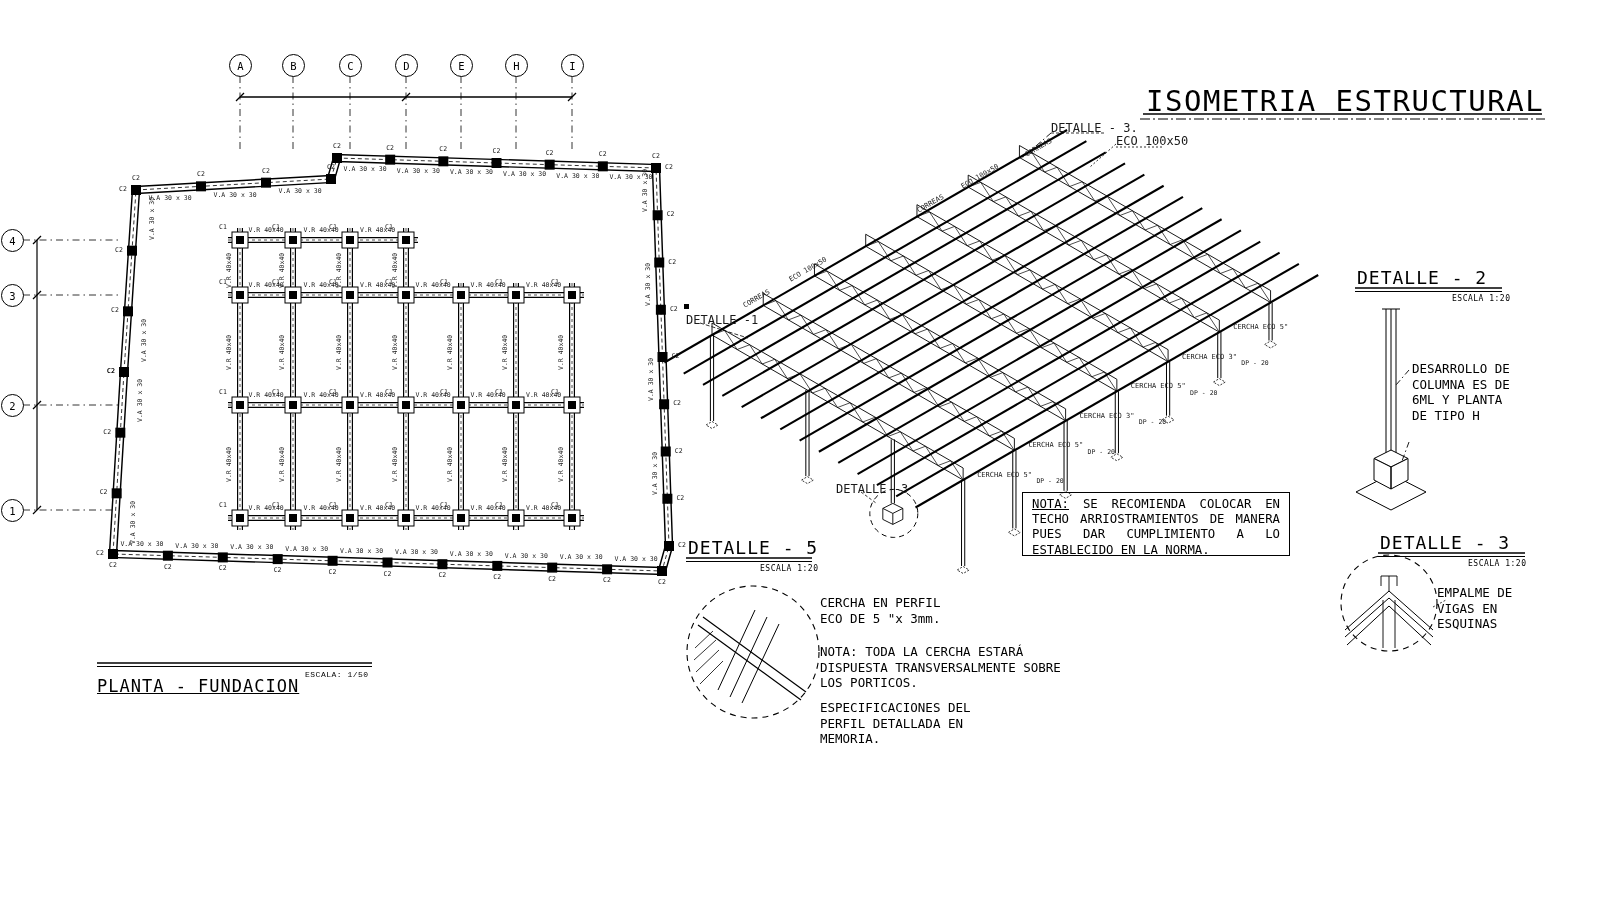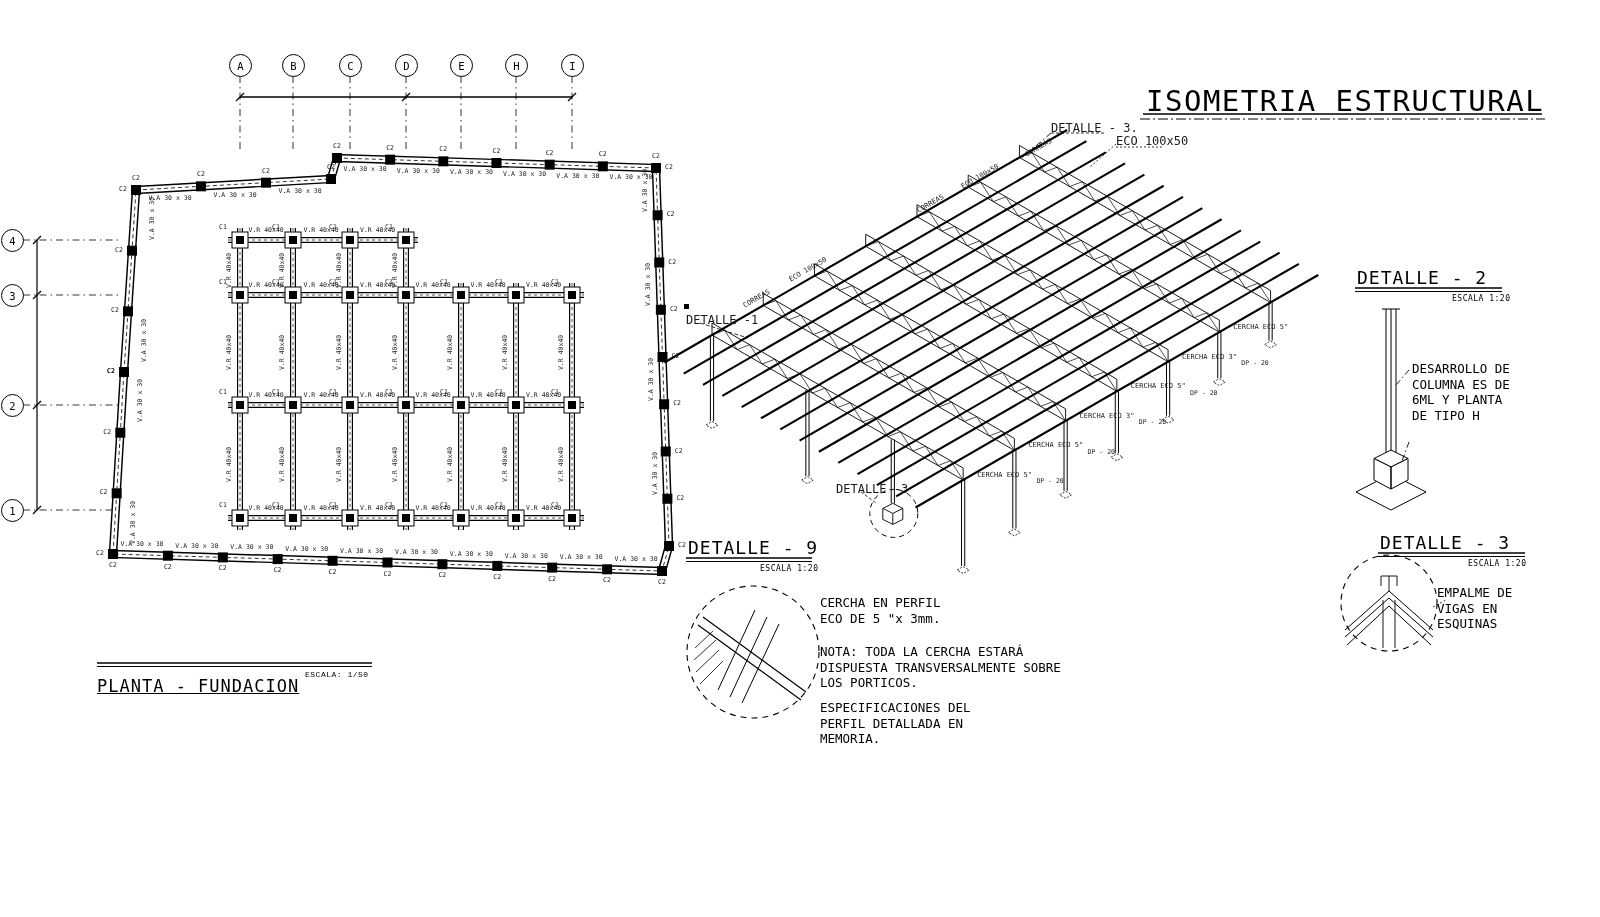--- a/index.html
+++ b/index.html
@@ -289,21 +289,21 @@
         <rect x="684" y="304" width="5" height="5" fill="#000" stroke="none"></rect>
       </g>
     </g>
   </svg>
 
   <div class="big-title" style="left:1146px;top:84px;">ISOMETRIA ESTRUCTURAL</div>
 
   <div class="sec-title" style="left:97px;top:676px;font-size:17px;text-decoration:underline;">PLANTA - FUNDACION</div>
   <div class="scale" style="left:305px;top:670px;font-family:Liberation Mono, monospace;">ESCALA: 1/50</div>
 
-  <div class="sec-title" style="left:688px;top:537px;">DETALLE - 9</div>
+  <div class="sec-title" style="left:688px;top:537px;">DETALLE - 5</div>
   <div class="scale" style="left:760px;top:564px;">ESCALA 1:20</div>
   <div class="note" style="left:820px;top:595px;">CERCHA EN PERFIL
 ECO DE 5 "x 3mm.</div>
   <div class="note" style="left:820px;top:700px;">ESPECIFICACIONES DEL
 PERFIL DETALLADA EN
 MEMORIA.</div>
   <div class="note" style="left:820px;top:644px;">NOTA: TODA LA CERCHA ESTARÁ
 DISPUESTA TRANSVERSALMENTE SOBRE
 LOS PORTICOS.</div>
 
@@ -313,20 +313,26 @@
 COLUMNA ES DE
 6ML Y PLANTA
 DE TIPO H</div>
 
   <div class="sec-title" style="left:1380px;top:532px;">DETALLE - 3</div>
   <div class="scale" style="left:1468px;top:559px;">ESCALA 1:20</div>
   <div class="note" style="left:1437px;top:585px;">EMPALME DE
 VIGAS EN
 ESQUINAS</div>
 
+  <div id="nota-box">
+    <div class="jline"><span class="nlabel">NOTA:</span> <span>SE RECOMIENDA COLOCAR EN</span></div>
+    <div class="jline">TECHO ARRIOSTRAMIENTOS DE MANERA</div>
+    <div class="jline">PUES DAR CUMPLIMIENTO A LO</div>
+    <div>ESTABLECIDO EN LA NORMA.</div>
+  </div>
 
   <div id="labels">
       <div class="bubble" style="left: 229px; top: 54px;">A</div>
       <div class="bubble" style="left: 282px; top: 54px;">B</div>
       <div class="bubble" style="left: 339px; top: 54px;">C</div>
       <div class="bubble" style="left: 395px; top: 54px;">D</div>
       <div class="bubble" style="left: 450px; top: 54px;">E</div>
       <div class="bubble" style="left: 505px; top: 54px;">H</div>
       <div class="bubble" style="left: 561px; top: 54px;">I</div>
       <div class="bubble" style="left: 1px; top: 229px;">4</div>

